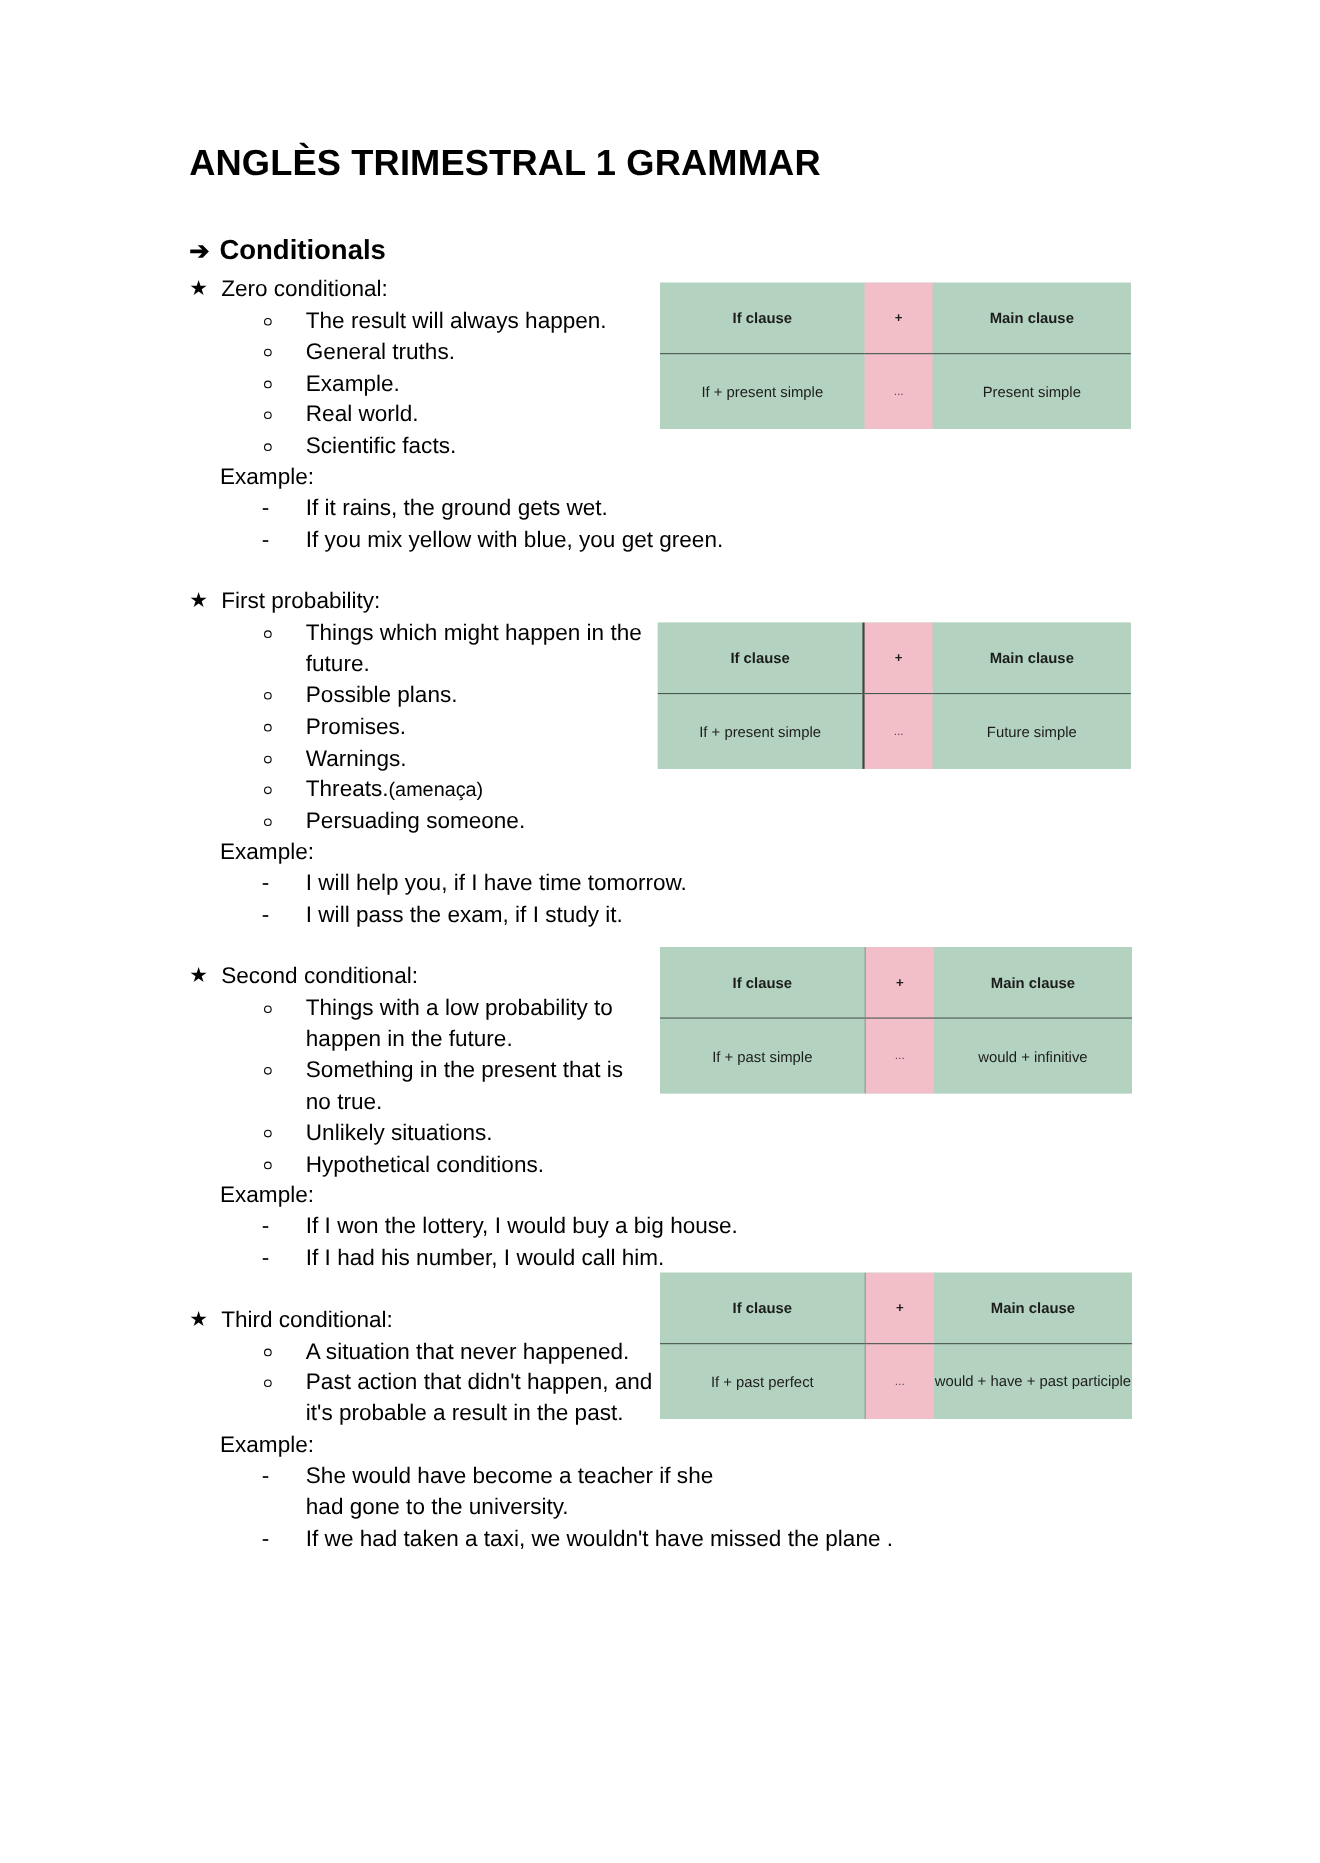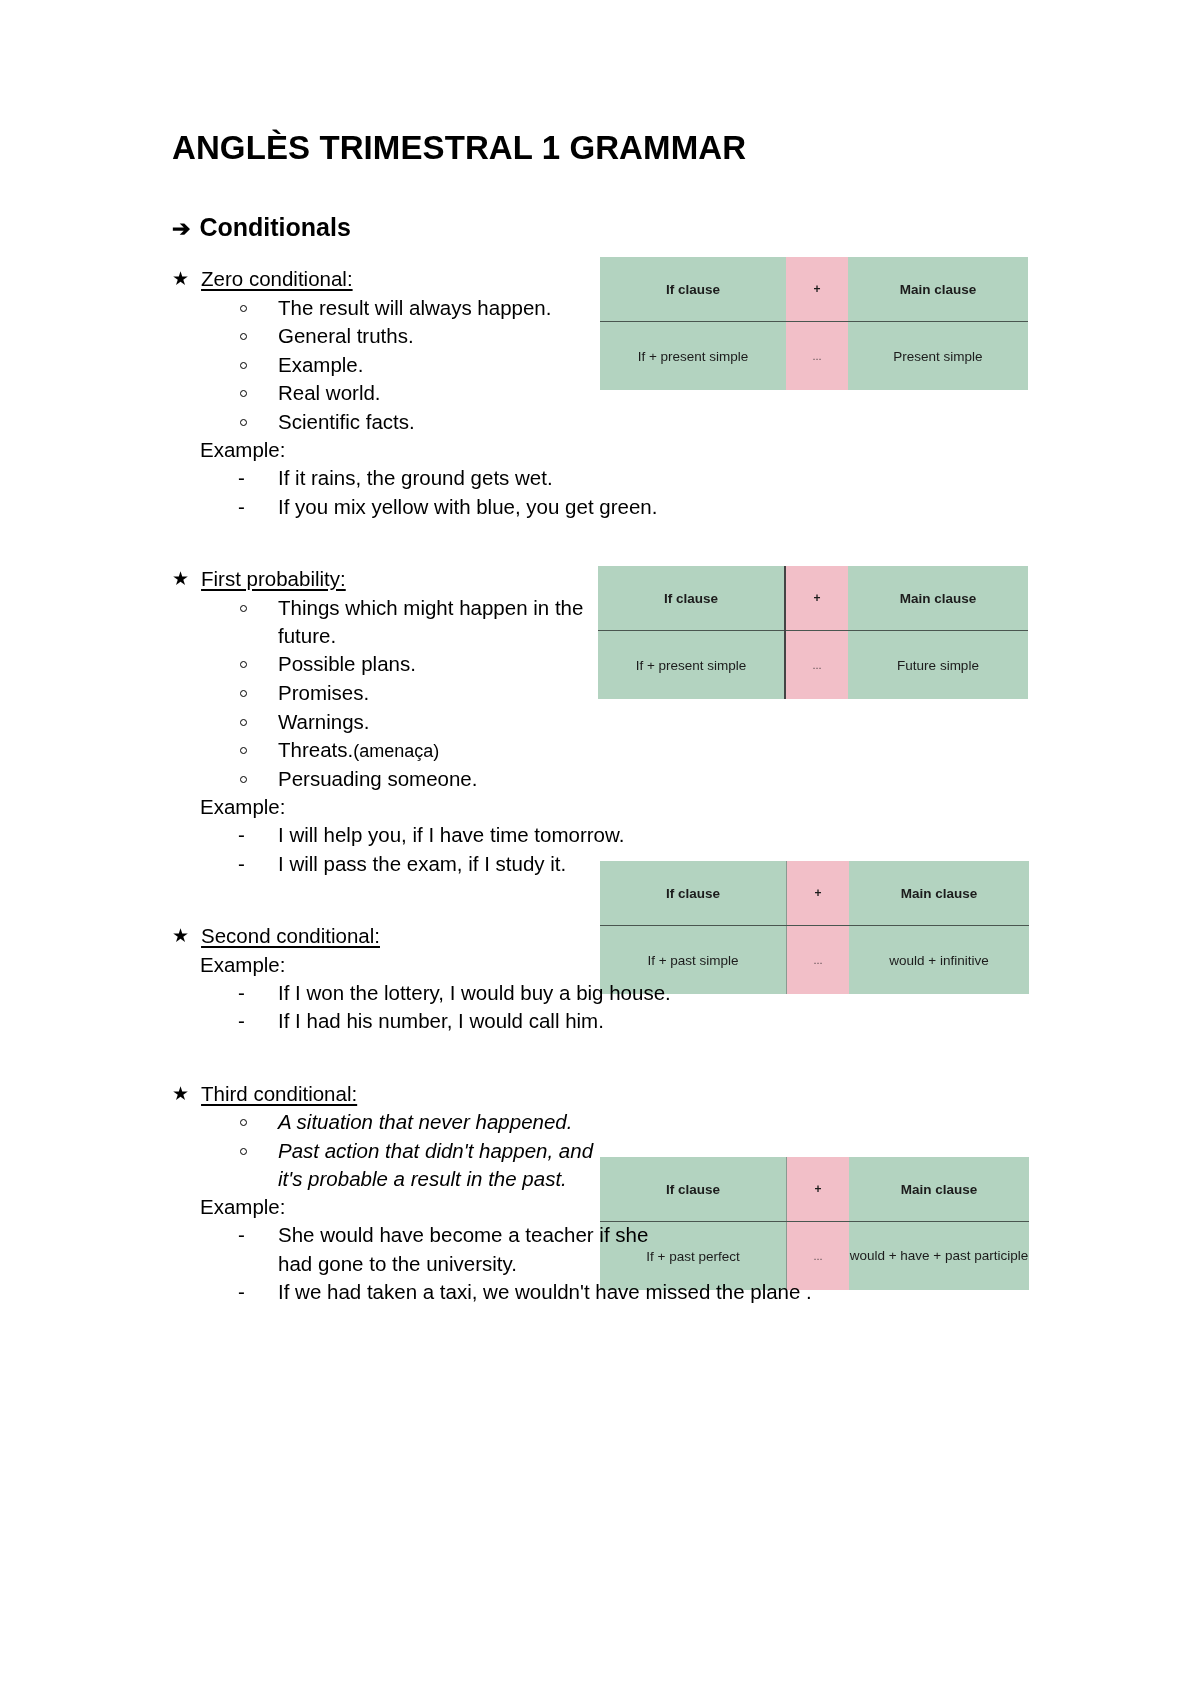--- a/index.html
+++ b/index.html
@@ -71,23 +71,21 @@
     line-height: 1.35;
     margin: 0 0 1px 0;
   }
   .star-glyph {
     font-size: 19px;
     line-height: 1;
     position: relative;
     top: -1px;
   }
   .star-label {
-    text-decoration: underline;
     text-underline-offset: 3px;
-    margin-top: 16px;
   }
 
   
   ul.circ {
     list-style: none;
     margin: 0;
     padding: 0 0 0 64px;
   }
   ul.circ > li {
     position: relative;
@@ -294,33 +292,39 @@
         <li>I will help you, if I have time tomorrow.</li>
         <li>I will pass the exam, if I study it.</li>
       </ul>
     </div>
 
     <div class="cond-block" style="margin-bottom:28px;">
       <div class="star-head">
         <span class="star-glyph">★</span>
         <span class="star-label">Second conditional:</span>
       </div>
+      <ul class="circ" style="max-width:350px;">
+        <li>Things with a low probability to happen in the future.</li>
+        <li>Something in the present that is no true.</li>
+        <li>Unlikely situations.</li>
+        <li>Hypothetical conditions.</li>
+      </ul>
       <div class="example-label">Example:</div>
       <ul class="dash">
         <li>If I won the lottery, I would buy a big house.</li>
         <li>If I had his number, I would call him.</li>
       </ul>
     </div>
 
     <div class="cond-block">
       <div class="star-head">
         <span class="star-glyph">★</span>
         <span class="star-label">Third conditional:</span>
       </div>
-      <ul class="circ" style="max-width:368px;font-style:italic;">
+      <ul class="circ" style="max-width:368px;">
         <li>A situation that never happened.</li>
         <li>Past action that didn't happen, and it's probable a result in the past.</li>
       </ul>
       <div class="example-label">Example:</div>
       <ul class="dash">
         <li style="max-width:390px;">She would have become a teacher if she had gone to the university.</li>
         <li>If we had taken a taxi, we wouldn't have missed the plane .</li>
       </ul>
     </div>
 

